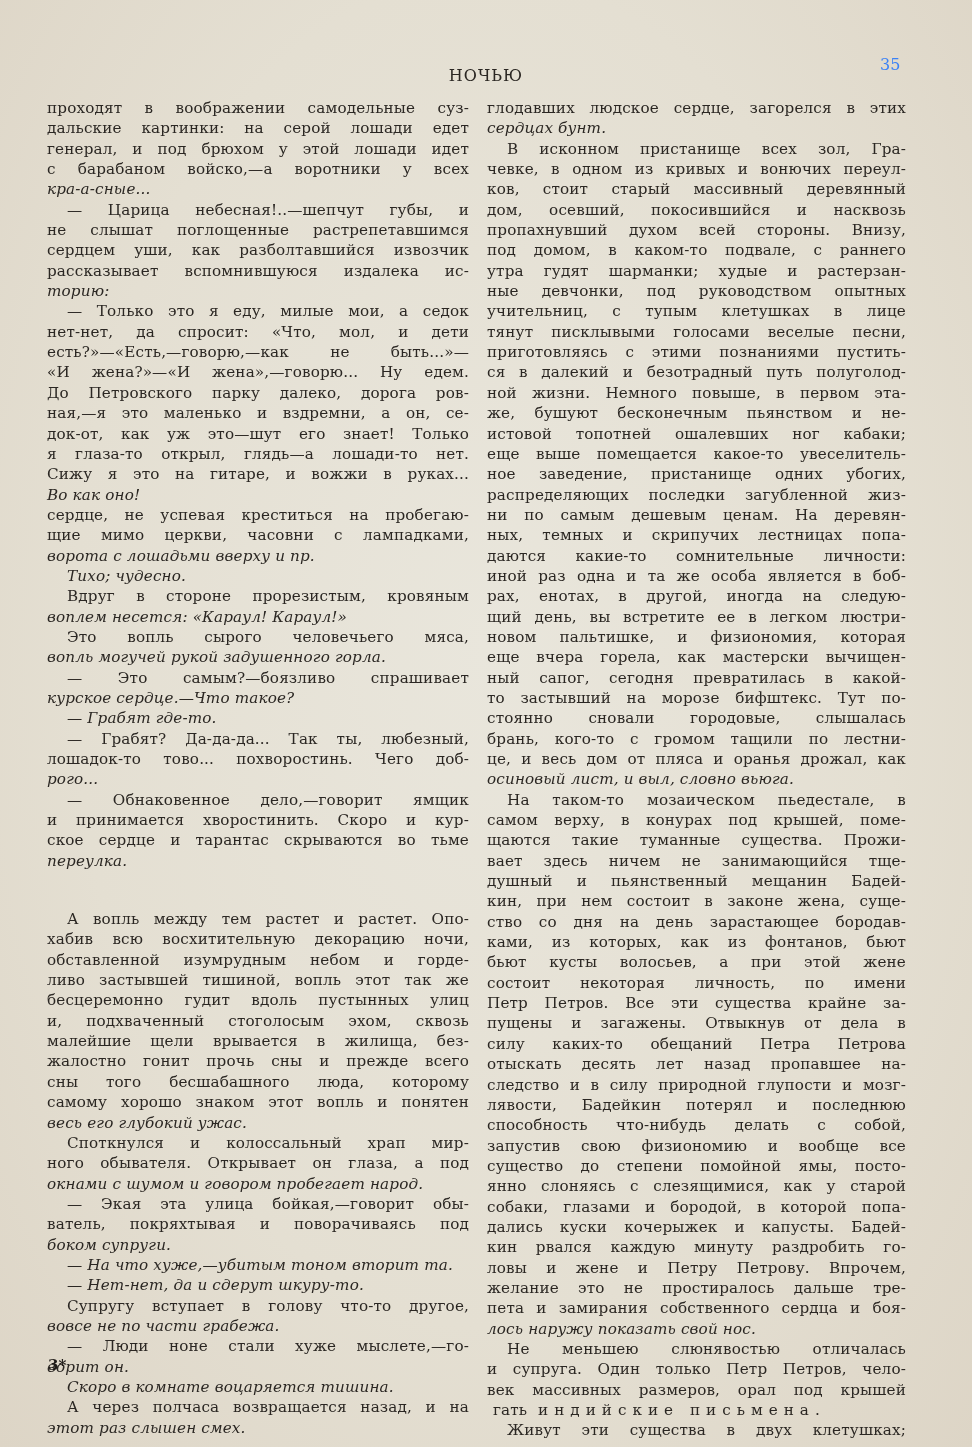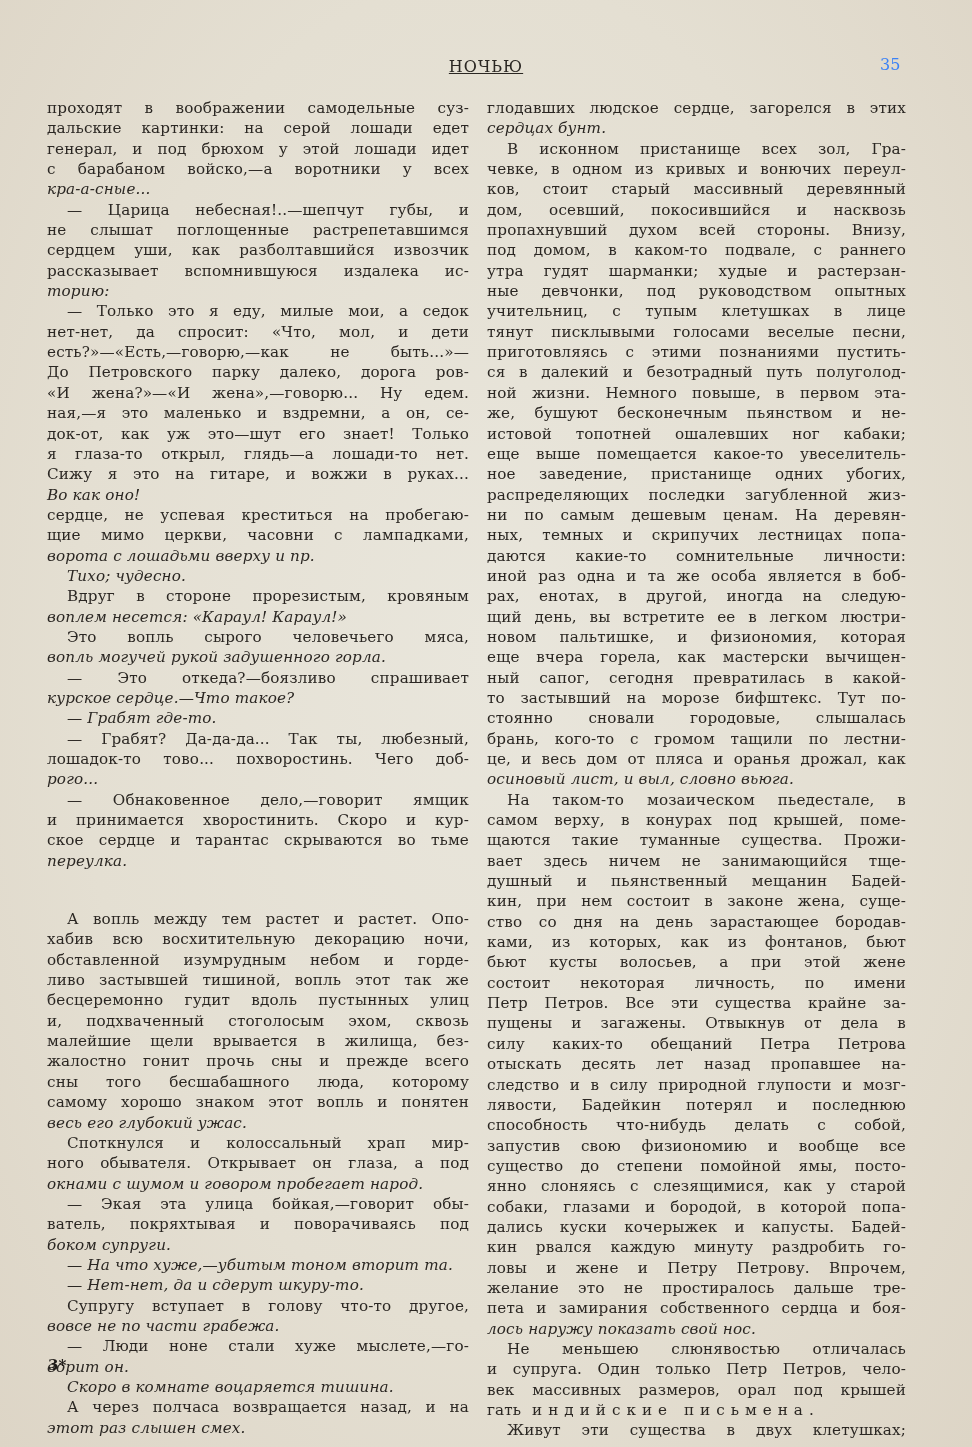--- a/index.html
+++ b/index.html
@@ -5,22 +5,22 @@
   html, body { margin: 0; padding: 0; }
   body {
     width: 972px; height: 1447px; overflow: hidden;
     background: radial-gradient(ellipse at 50% 45%, #e9e6dc 0%, #e4dfd2 60%, #ddd5c6 100%);
     font-family: "DejaVu Serif", "Liberation Serif", serif;
     color: #2b2723;
     position: relative;
   }
   .page { position: absolute; left: 0; top: 0; width: 972px; height: 1447px; }
   .running-head {
-    position: absolute; top: 57px; left: 0; width: 972px;
-    text-align: center; font-size: 16px; letter-spacing: 1px; color: #2b2723; text-decoration: underline;
+    position: absolute; top: 66px; left: 0; width: 972px;
+    text-align: center; font-size: 16px; letter-spacing: 1px; color: #2b2723;
   }
   .page-number {
     position: absolute; top: 55px; left: 880px; font-size: 16px; color: #3b82f6;
   }
   .column {
     position: absolute; top: 98px; width: 422px;
     font-size: 15.2px; line-height: 20.35px;
     text-align: justify;
     letter-spacing: 0.15px;
   }
@@ -50,36 +50,36 @@
       <span class="line">с барабаном войско,—а воротники у всех</span>
       <span class="line last">кра-а-сные...</span>
       <span class="line indent">— Царица небесная!..—шепчут губы, и</span>
       <span class="line">не слышат поглощенные растрепетавшимся</span>
       <span class="line">сердцем уши, как разболтавшийся извозчик</span>
       <span class="line">рассказывает вспомнившуюся издалека ис-</span>
       <span class="line last">торию:</span>
       <span class="line indent">— Только это я еду, милые мои, а седок</span>
       <span class="line">нет-нет, да спросит: «Что, мол, и дети</span>
       <span class="line">есть?»—«Есть,—говорю,—как не быть...»—</span>
+      <span class="line">«И жена?»—«И жена»,—говорю... Ну едем.</span>
       <span class="line">До Петровского парку далеко, дорога ров-</span>
-      <span class="line">«И жена?»—«И жена»,—говорю... Ну едем.</span>
       <span class="line">ная,—я это маленько и вздремни, а он, се-</span>
       <span class="line">док-от, как уж это—шут его знает! Только</span>
       <span class="line">я глаза-то открыл, глядь—а лошади-то нет.</span>
       <span class="line">Сижу я это на гитаре, и вожжи в руках...</span>
       <span class="line last">Во как оно!</span>
       <span class="line">сердце, не успевая креститься на пробегаю-</span>
       <span class="line">щие мимо церкви, часовни с лампадками,</span>
       <span class="line last">ворота с лошадьми вверху и пр.</span>
       <span class="line indent last">Тихо; чудесно.</span>
       <span class="line indent">Вдруг в стороне прорезистым, кровяным</span>
       <span class="line last">воплем несется: «Караул! Караул!»</span>
       <span class="line indent">Это вопль сырого человечьего мяса,</span>
       <span class="line last">вопль могучей рукой задушенного горла.</span>
-      <span class="line indent">— Это откеда?—боязливо спрашивает</span>
+      <span class="line indent">— Это самым?—боязливо спрашивает</span>
       <span class="line last">курское сердце.—Что такое?</span>
       <span class="line indent last">— Грабят где-то.</span>
       <span class="line indent">— Грабят? Да-да-да... Так ты, любезный,</span>
       <span class="line">лошадок-то тово... похворостинь. Чего доб-</span>
       <span class="line last">рого...</span>
       <span class="line indent">— Обнаковенное дело,—говорит ямщик</span>
       <span class="line">и принимается хворостинить. Скоро и кур-</span>
       <span class="line">ское сердце и тарантас скрываются во тьме</span>
       <span class="line last">переулка.</span>
       <div class="gap-big"></div>
@@ -168,18 +168,18 @@
       <span class="line">собаки, глазами и бородой, в которой попа-</span>
       <span class="line">дались куски кочерыжек и капусты. Бадей-</span>
       <span class="line">кин рвался каждую минуту раздробить го-</span>
       <span class="line">ловы и жене и Петру Петрову. Впрочем,</span>
       <span class="line">желание это не простиралось дальше тре-</span>
       <span class="line">пета и замирания собственного сердца и боя-</span>
       <span class="line last">лось наружу показать свой нос.</span>
       <span class="line indent">Не меньшею слюнявостью отличалась</span>
       <span class="line">и супруга. Один только Петр Петров, чело-</span>
       <span class="line">век массивных размеров, орал под крышей</span>
-      <span class="line" style="text-align-last: left;">гать<span class="spaced"> индийские письмена.</span></span>
+      <span class="line" style="text-align-last: left; margin-left: 6px;">гать<span class="spaced"> индийские письмена.</span></span>
       <span class="line indent">Живут эти существа в двух клетушках;</span>
     </div>
 
   <div class="signature">3*</div>
 </div>
 
 </body></html>

